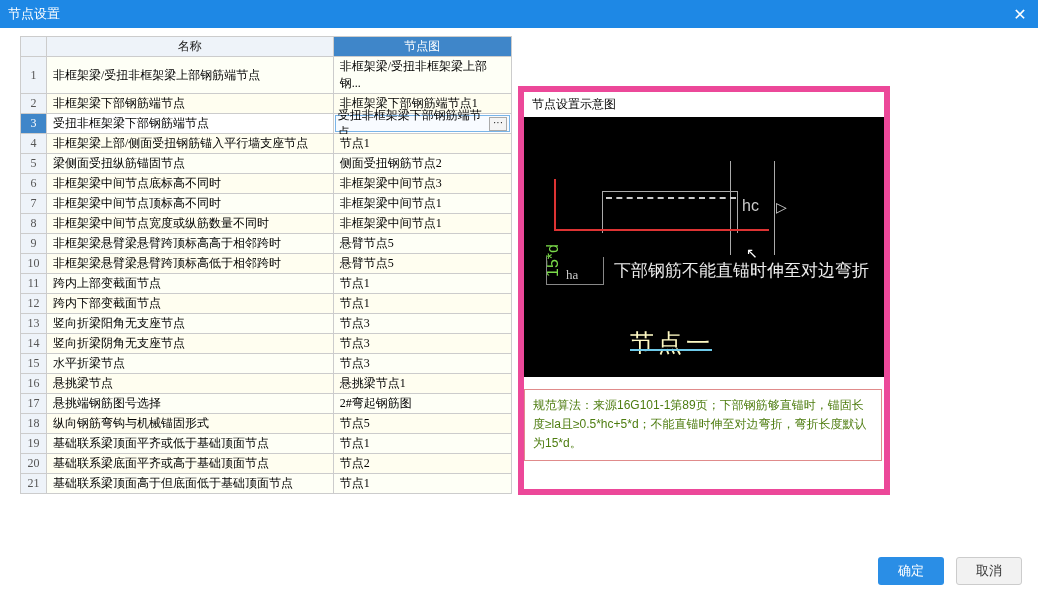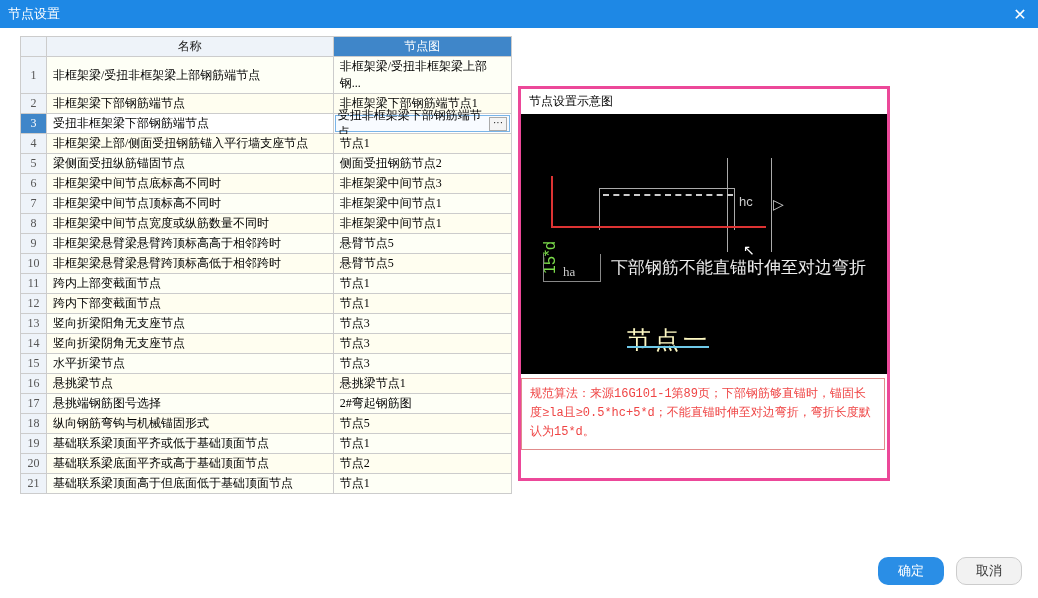--- a/index.html
+++ b/index.html
@@ -18,38 +18,38 @@
     .table tr:nth-child(even) td.data { background: #fffef0; }
     .table tr:nth-child(odd) td.data { background: #fefff6; }
     .table tr.sel td.data { background: #fff; }
     .table tr.sel td.idx { background: #3f86c9; color: #fff; }
     .table td.name { width: 290px; }
     .table td.dn { width: 180px; position: relative; }
     .sel-input { display: flex; align-items: center; border: 1px solid #7ab5e8; background: #f8fbff; padding: 0 2px; height: 17px; margin: -1px -5px; }
     .sel-input span { flex: 1; font-size: 12px; }
     .sel-input .btn-dots { border: 1px solid #aaa; background: #f4f4f4; width: 18px; height: 14px; font-size: 10px; line-height: 10px; text-align: center; cursor: pointer; }
     .right-pane { flex: 1; padding-top: 50px; }
-    .preview-box { border: 3px solid #ec4899; width: 372px; }
+    .preview-box { border: 6px solid #ec4899; width: 372px; }
     .preview-title { padding: 4px 8px; font-size: 12px; background: #fff; }
     .preview-img { background: #000; height: 260px; position: relative; color: #fff; }
-    .preview-desc { border: 1px solid #e08b8b; margin: 4px 2px 28px 0; padding: 6px 8px; font-size: 12px; color: #ef4444; line-height: 1.6; font-family: Liberation Mono, monospace; }
+    .preview-desc { border: 1px solid #e08b8b; margin: 12px 2px 28px 0; padding: 6px 8px; font-size: 12px; color: #4d7c0f; line-height: 1.6; }
     .footer { height: 48px; display: flex; justify-content: flex-end; align-items: center; gap: 12px; padding: 0 16px 6px 0; }
-    .btn { min-width: 66px; height: 28px; border: none; border-radius: 10px; font-size: 13px; cursor: pointer; }
+    .btn { min-width: 66px; height: 28px; border: none; border-radius: 3px; font-size: 13px; cursor: pointer; }
     .btn-primary { background: #2a8ee6; color: #fff; }
     .btn-secondary { background: #f2f2f2; color: #333; border: 1px solid #ccc; }
     
     .diag-label-v { position: absolute; left: 20px; top: 160px; color: #7bdc4a; font-size: 16px; transform: rotate(-90deg); transform-origin: left top; }
     .diag-red-h { position: absolute; left: 30px; top: 112px; width: 215px; height: 2px; background: #d33; }
     .diag-red-v { position: absolute; left: 30px; top: 62px; width: 2px; height: 52px; background: #d33; }
     .diag-dash { position: absolute; left: 82px; top: 80px; width: 130px; border-top: 2px dashed #ccc; }
     .diag-box { position: absolute; left: 78px; top: 74px; width: 136px; height: 42px; border: 1px solid #aaa; border-bottom: none; }
     .diag-v1 { position: absolute; left: 206px; top: 44px; width: 1px; height: 94px; background: #aaa; }
     .diag-v2 { position: absolute; left: 250px; top: 44px; width: 1px; height: 94px; background: #aaa; }
     .diag-arrow { position: absolute; left: 252px; top: 82px; color: #ccc; font-size: 14px; }
-    .diag-hc { position: absolute; left: 218px; top: 80px; color: #ccc; font-size: 13px; }
+    .diag-hc { position: absolute; left: 218px; top: 80px; color: #ccc; font-size: 16px; }
     .diag-ha { position: absolute; left: 42px; top: 150px; color: #ccc; font-size: 13px; font-family: Liberation Serif, serif; }
     .diag-ha-box { position: absolute; left: 22px; top: 140px; width: 58px; height: 28px; border: 1px solid #888; border-top: none; }
     .diag-text { position: absolute; left: 90px; top: 142px; color: #eee; font-size: 17px; font-family: SimSun, serif; }
     .diag-title { position: absolute; left: 106px; top: 210px; color: #fef9c3; font-size: 24px; letter-spacing: 4px; }
     .diag-title-ul { position: absolute; left: 106px; top: 232px; width: 82px; height: 2px; background: #6ec9e8; }
     .cursor { position: absolute; left: 222px; top: 128px; color: #fff; font-size: 14px; }
   </style>
 </head>
 <body>
 

